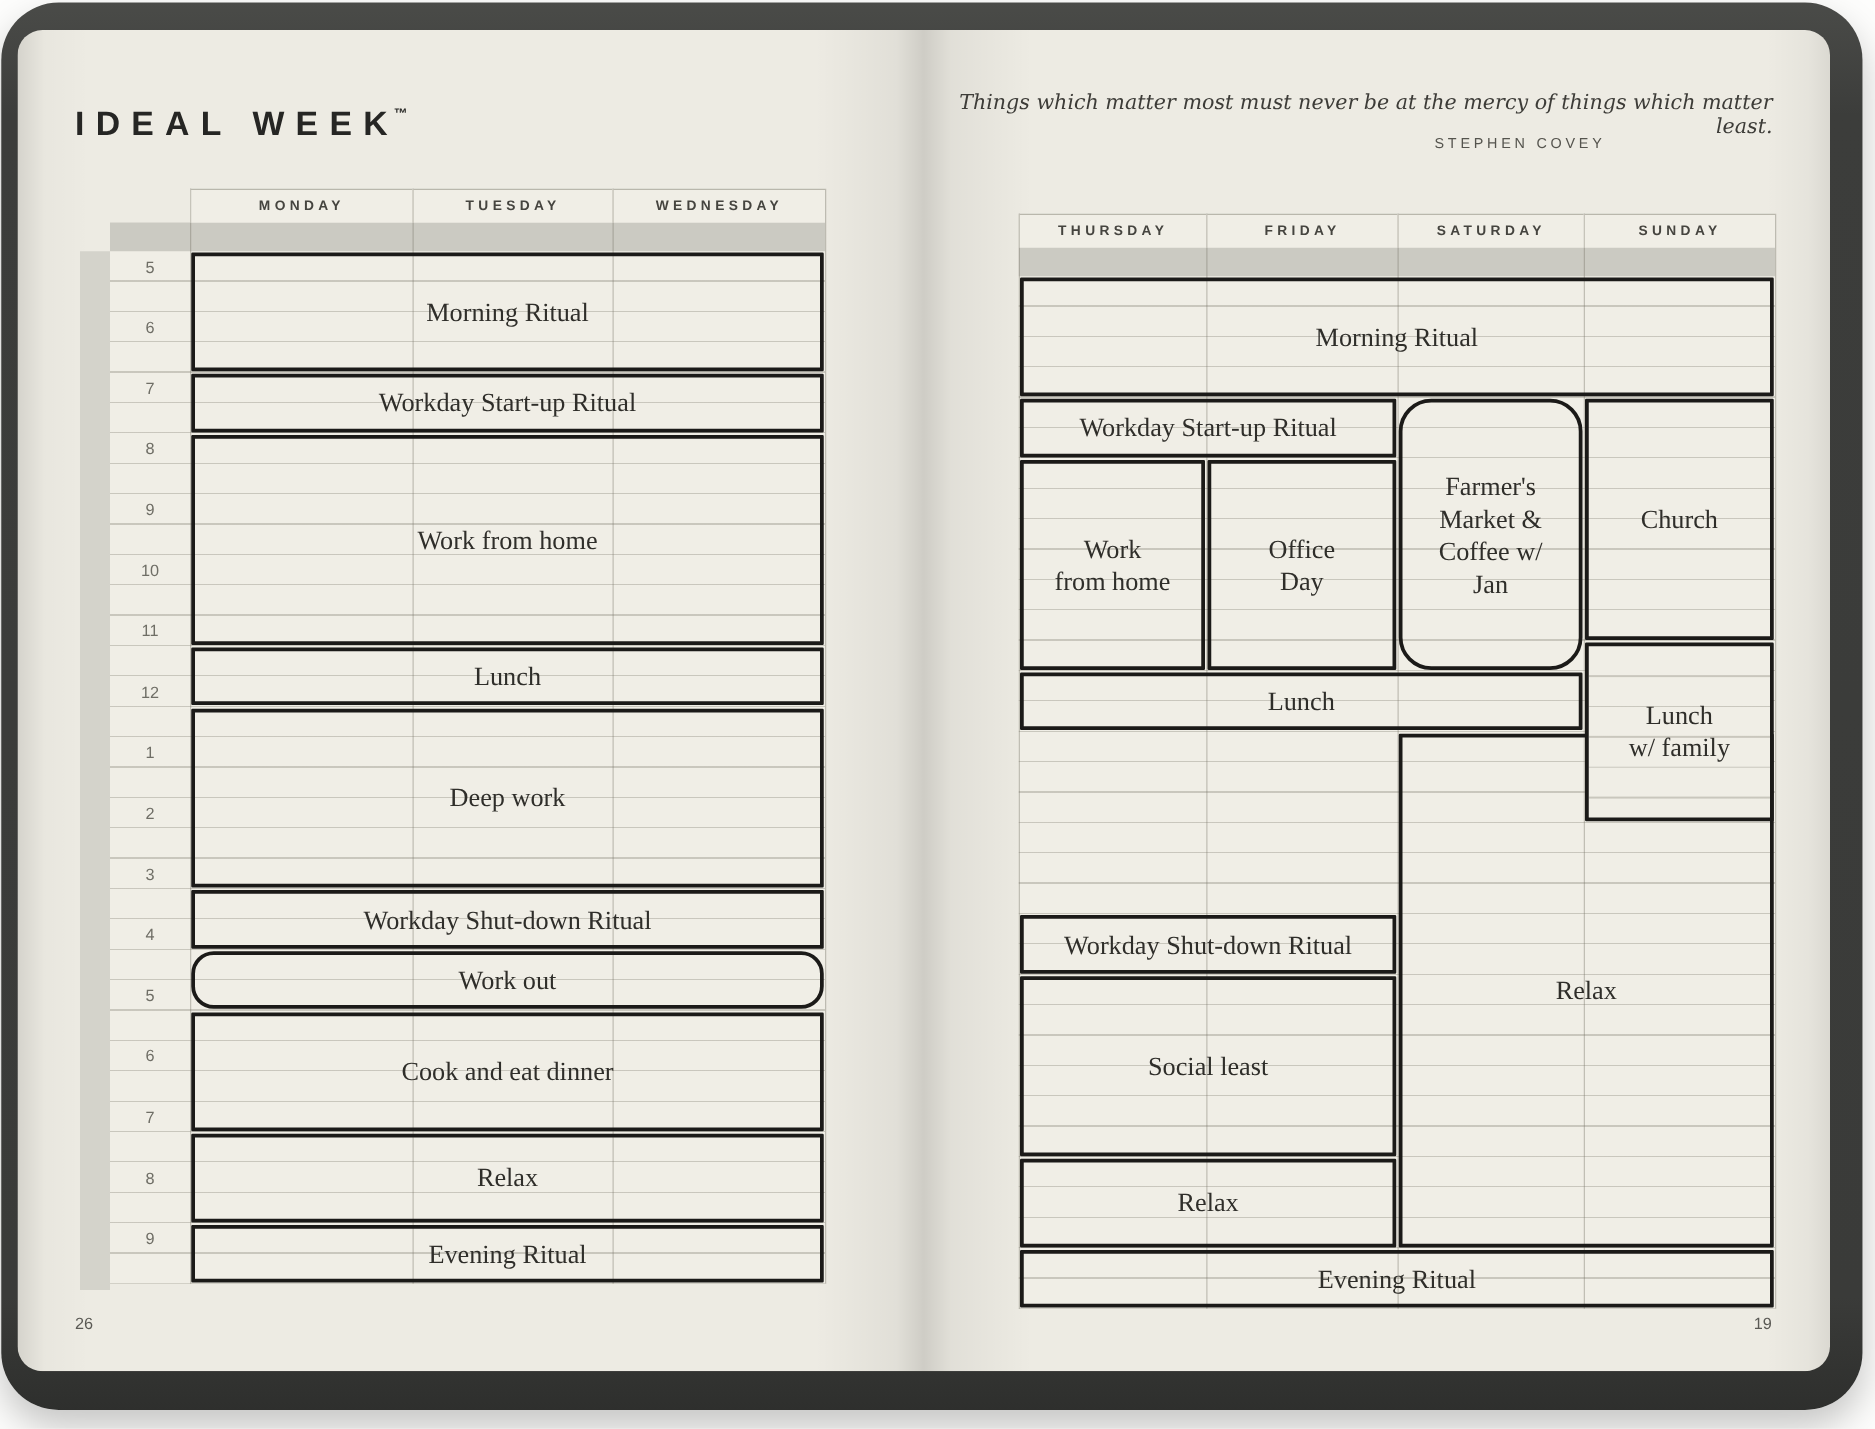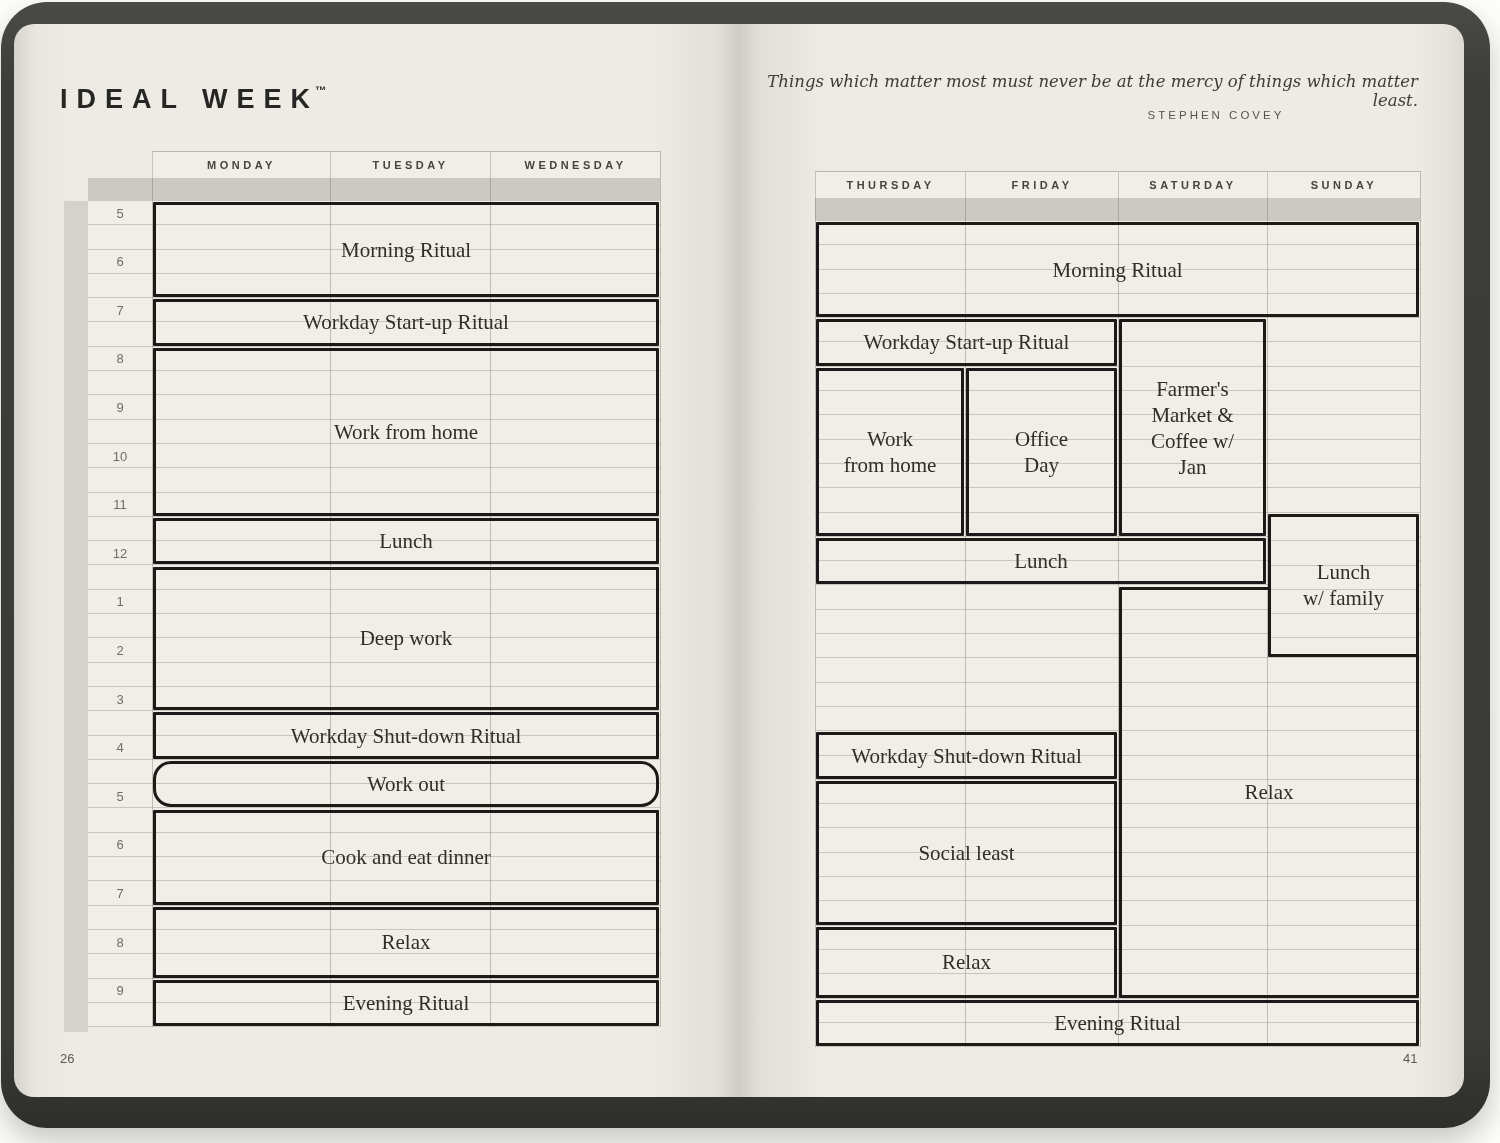--- a/index.html
+++ b/index.html
@@ -150,22 +150,25 @@
       </div>
       <div class="block" style="left: 816px; top: 299.2px; width: 301px; height: 46.6px;">
         <div class="lbl">Workday Start-up Ritual</div>
       </div>
       <div class="block" style="left: 816px; top: 347.8px; width: 148px; height: 168.1px;">
         <div class="lbl">Work<br>from home</div>
       </div>
       <div class="block" style="left: 966px; top: 347.8px; width: 151px; height: 168.1px;">
         <div class="lbl">Office<br>Day</div>
       </div>
-      <div class="block" style="left: 1119px; top: 299.2px; width: 147px; height: 216.7px;">
+      <div class="block" style="left: 1119px; top: 299.2px; width: 147px; height: 216.7px; border-radius: 26px;">
         <div class="lbl">Farmer's<br>Market &amp;<br>Coffee w/<br>Jan</div>
+      </div>
+      <div class="block" style="left: 1268px; top: 299.2px; width: 151px; height: 192.4px;">
+        <div class="lbl">Church</div>
       </div>
       <div class="block" style="left: 816px; top: 517.9px; width: 450px; height: 46.6px;">
         <div class="lbl">Lunch</div>
       </div>
       <div class="block" style="left: 1119px; top: 566.5px; width: 300px; height: 411.1px;">
         <div class="lbl">Relax</div>
       </div>
       <div class="block opaque" style="left: 1268px; top: 493.6px; width: 151px; height: 143.8px;">
         <div class="lbl">Lunch<br>w/ family</div>
       </div>
@@ -177,14 +180,14 @@
       </div>
       <div class="block" style="left: 816px; top: 906.7px; width: 301px; height: 70.9px;">
         <div class="lbl">Relax</div>
       </div>
       <div class="block" style="left: 816px; top: 979.6px; width: 603px; height: 46.6px;">
         <div class="lbl">Evening Ritual</div>
       </div>
     </div>
 
   <div class="pagenum pn-left">26</div>
-  <div class="pagenum pn-right">41</div>
+  <div class="pagenum pn-right">19</div>
 </div>
 
 </body></html>

